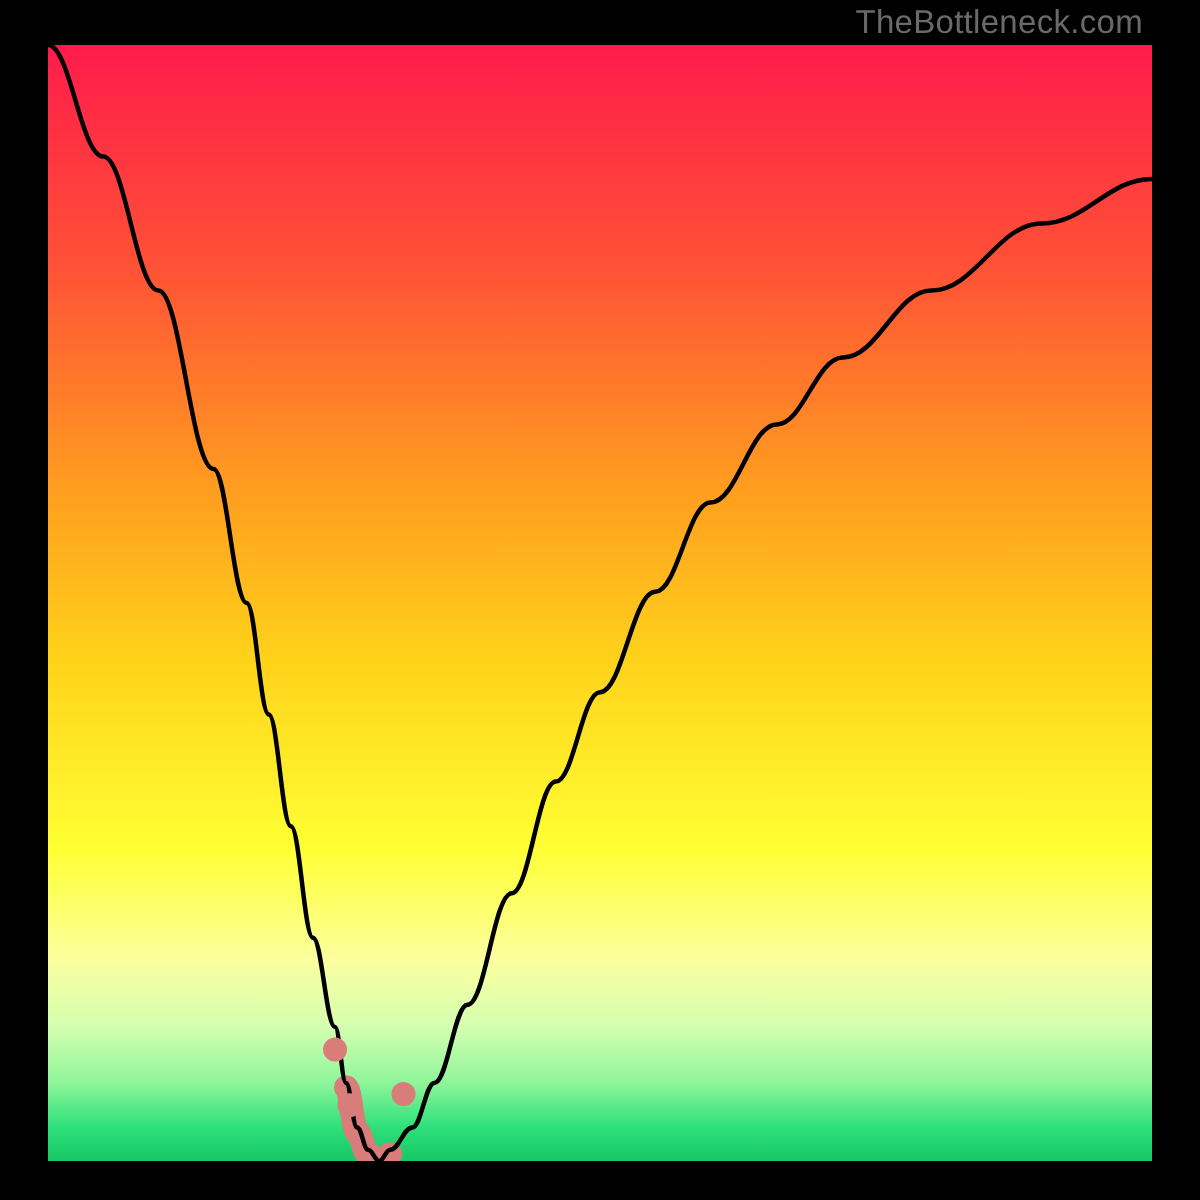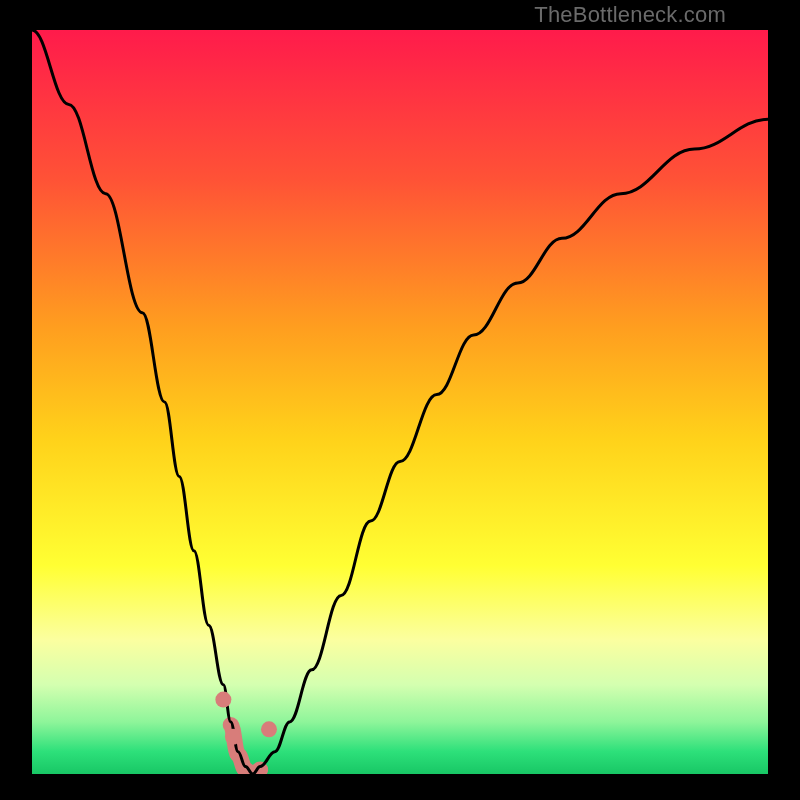--- a/index.html
+++ b/index.html
@@ -9,20 +9,21 @@
     height: 800px;
     background: #000;
     overflow: hidden;
     font-family: Arial, Helvetica, sans-serif;
   }
   .frame {
     position: absolute;
     left: 0; top: 0;
     width: 736px; height: 800px;
     background: #000;
+    padding-left: 36px;
   }
   .watermark {
     position: absolute;
     top: 2px;
     right: 10px;
     color: #6a6a6a;
     font-size: 22px;
     letter-spacing: 0.2px;
     font-weight: 400;
     z-index: 10;

